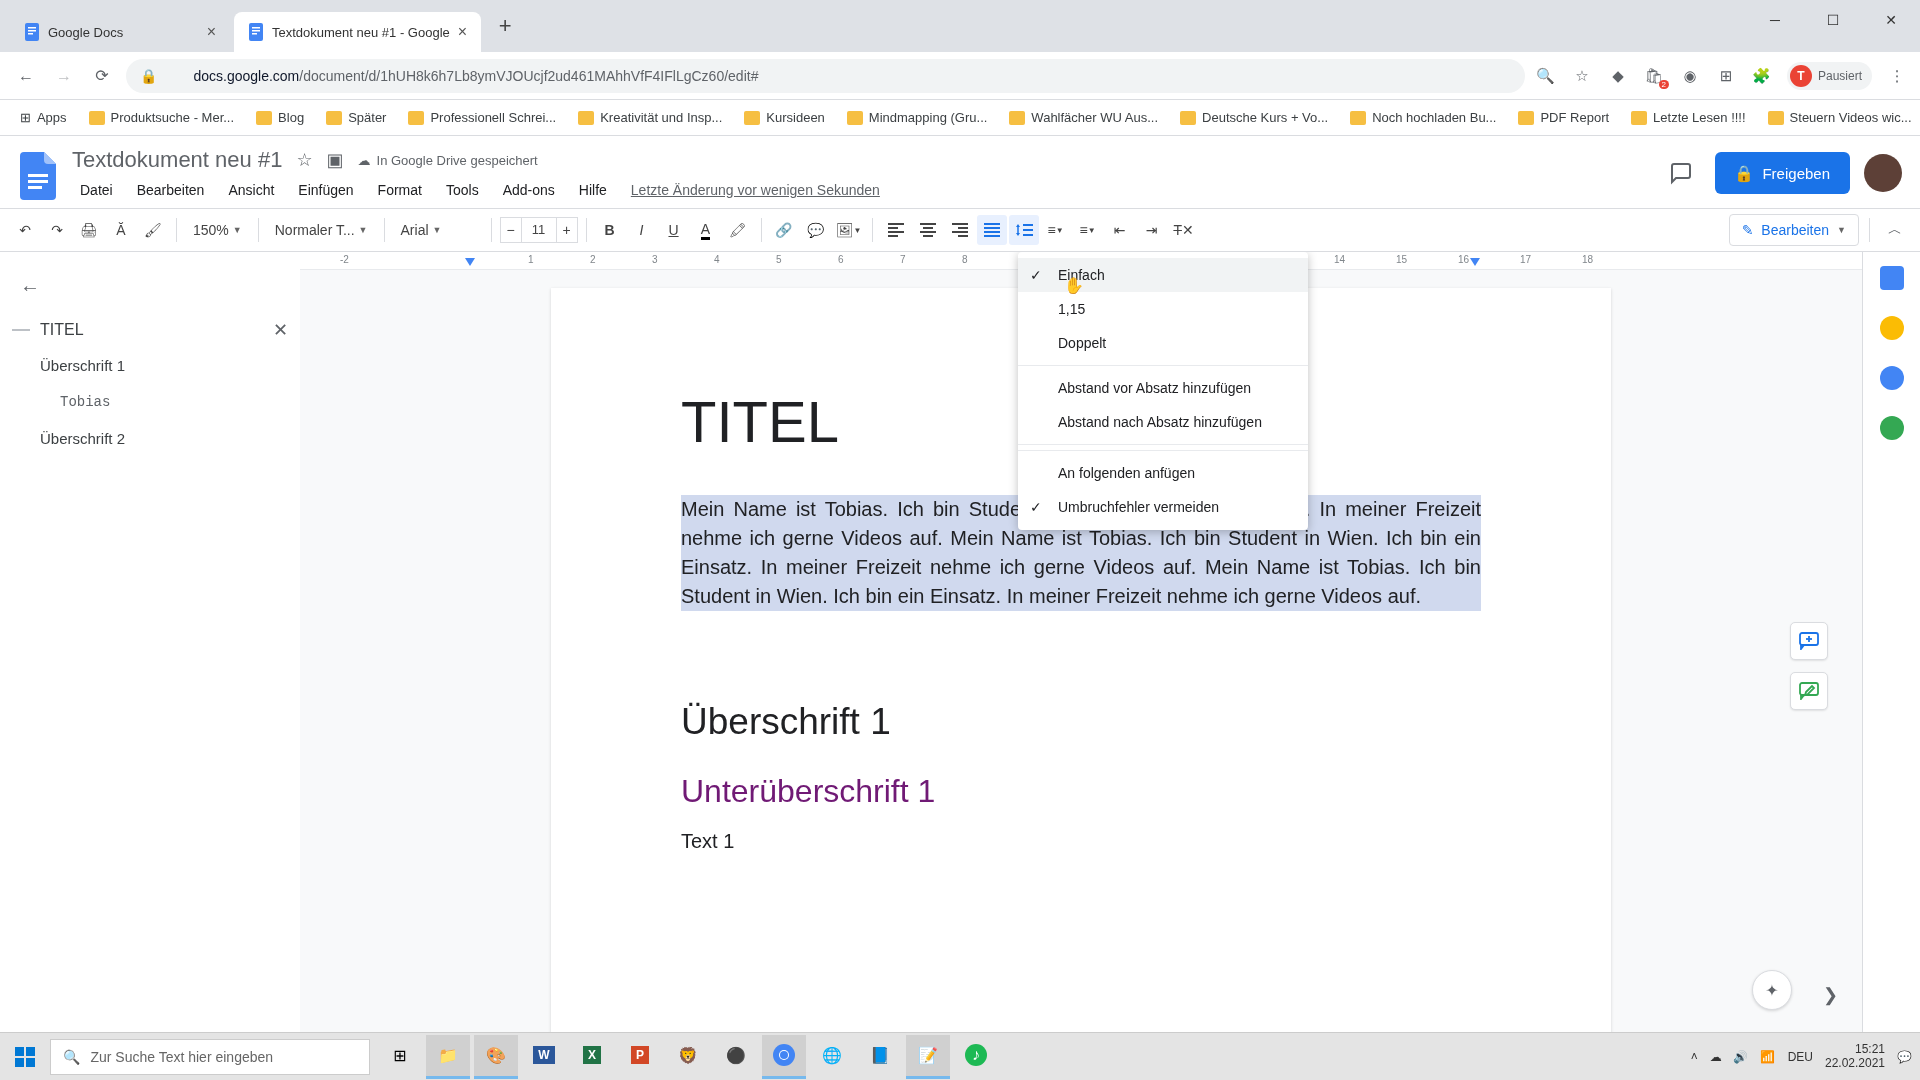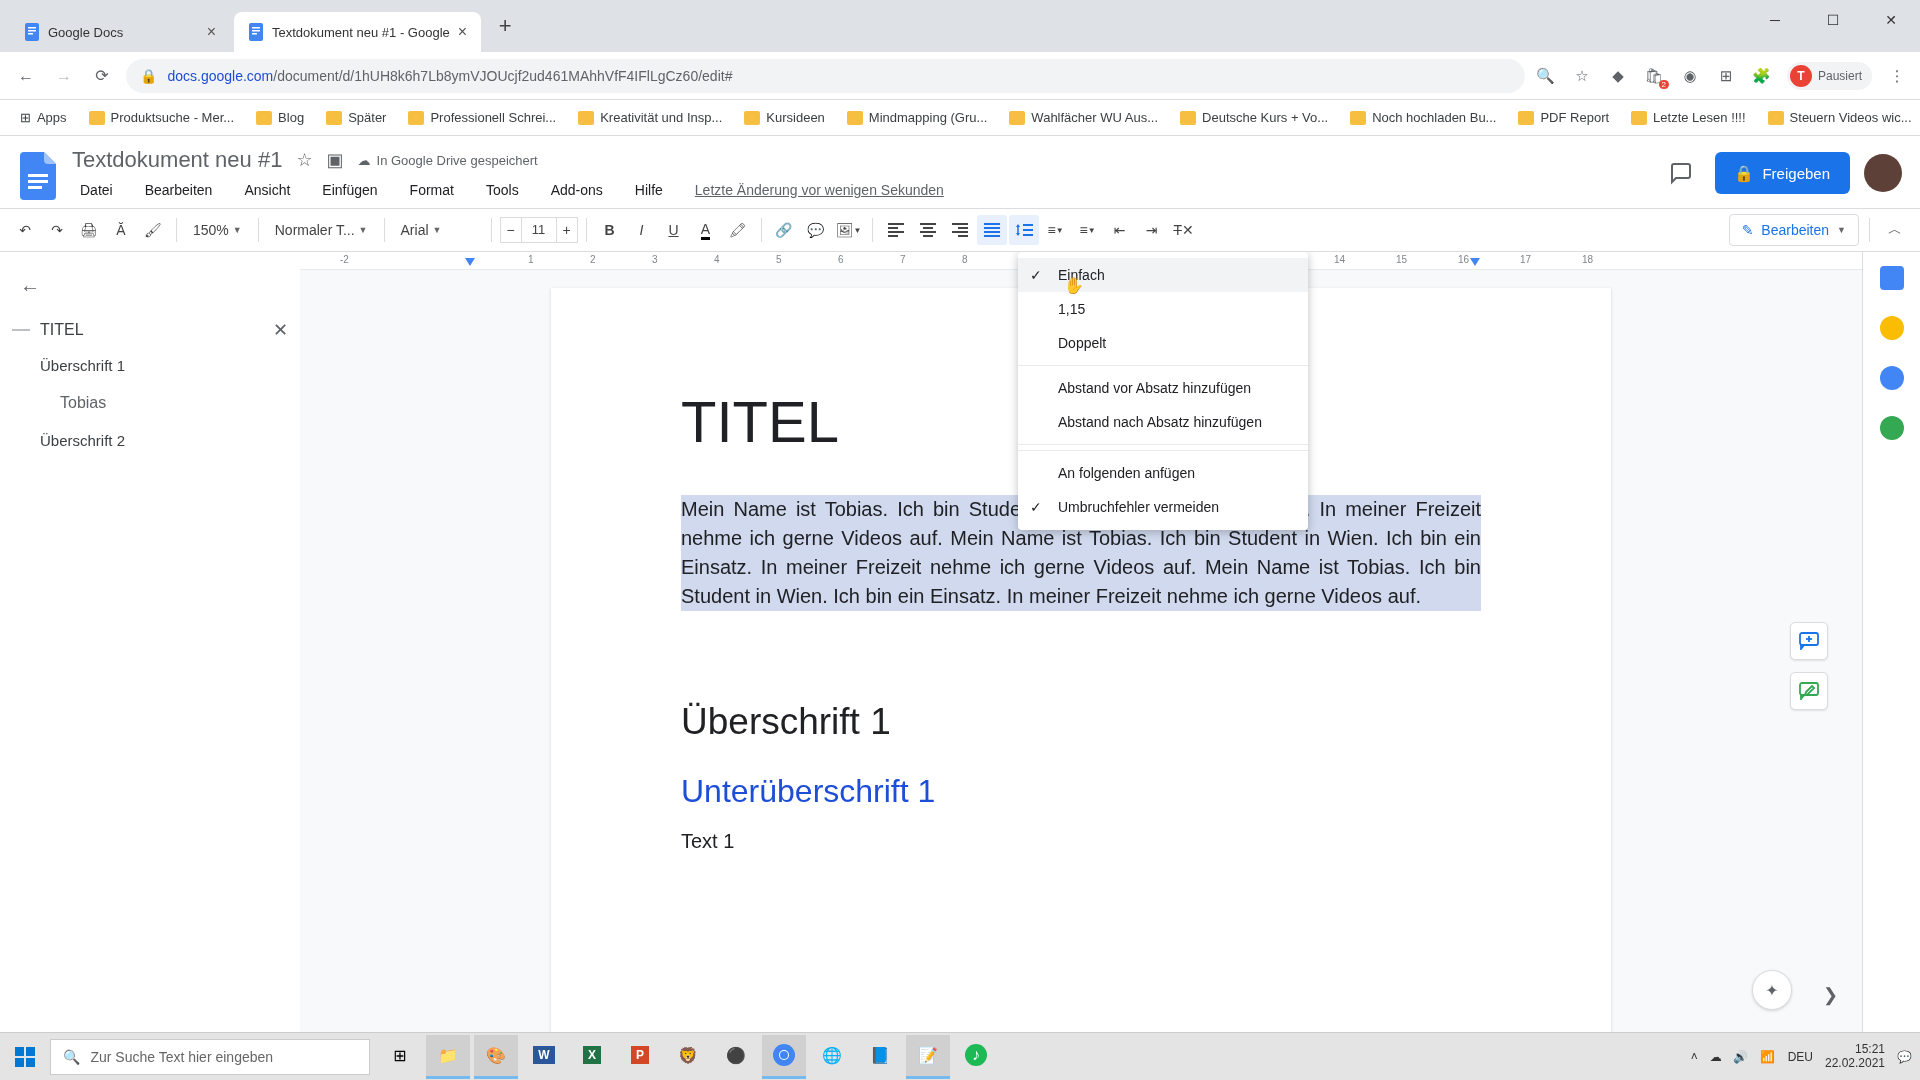--- a/index.html
+++ b/index.html
@@ -12,39 +12,39 @@
 .tab.active { background: #fff; }
 .tab-favicon { width: 16px; height: 16px; display: inline-flex; align-items: center; justify-content: center; }
 .tab-close { margin-left: auto; color: #555; font-size: 16px; }
 .new-tab { display: flex; align-items: center; justify-content: center; width: 32px; height: 32px; color: #444; font-size: 22px; align-self: center; margin-left: 4px;}
 .window-controls { margin-left: auto; display: flex; }
 .win-btn { width: 58px; height: 40px; display: flex; align-items: center; justify-content: center; color: #333; font-size: 14px; }
 
 .addr-bar { background: #fff; height: 48px; display: flex; align-items: center; padding: 0 12px; gap: 10px; border-bottom: 1px solid #dadce0; }
 .nav-icon { width: 28px; height: 28px; display: flex; align-items: center; justify-content: center; color: #5f6368; border-radius: 50%; }
 .url-field { flex: 1; background: #f1f3f4; border-radius: 18px; height: 34px; display: flex; align-items: center; padding: 0 14px; color: #5f6368; font-size: 14px; gap: 10px; }
-.url-text { color: #1d4ed8; }
+.url-text { color: #0f172a; margin-left: 26px; }
 .addr-icons { display: flex; gap: 14px; align-items: center; }
 .ext-icon { width: 22px; height: 22px; display: flex; align-items: center; justify-content: center; color: #5f6368; font-size: 15px;}
 .paused-badge { background: #f1f3f4; border-radius: 16px; padding: 3px 10px 3px 3px; display: flex; align-items: center; gap: 6px; font-size: 12px; color: #5f6368; }
 .paused-badge .avatar-sm { width: 22px; height: 22px; border-radius: 50%; background: #ea4335; color: #fff; display: flex; align-items: center; justify-content: center; font-size: 12px; font-weight: bold; }
 
 .bookmarks-bar { background: #fff; height: 36px; display: flex; align-items: center; padding: 0 12px; gap: 6px; border-bottom: 1px solid #dadce0; font-size: 13px; color: #3c4043; }
 .bm-item { display: flex; align-items: center; gap: 6px; padding: 4px 8px; border-radius: 4px; white-space: nowrap; cursor: pointer; }
 .bm-folder { width: 16px; height: 14px; background: #f6bf42; border-radius: 2px; display: inline-block; }
 
 
 .docs-header { background: #fff; padding: 10px 18px 0 18px; display: flex; align-items: flex-start; gap: 14px; }
 .docs-logo { width: 40px; height: 52px; margin-top: 4px; display:flex; align-items:center; justify-content:center;}
 .docs-title-area { flex: 1; }
 .title-row { display: flex; align-items: center; gap: 14px; height: 28px; }
 .doc-title { font-size: 22px; color: #5f6368; font-weight: 400; }
 .star-ic, .drive-ic { color: #5f6368; font-size: 18px; }
 .save-status { color: #5f6368; font-size: 13px; display: flex; align-items: center; gap: 6px; }
-.menus-row { display: flex; gap: 16px; margin-top: 4px; font-size: 14px; color: #202124; }
+.menus-row { display: flex; gap: 8px; margin-top: 4px; font-size: 14px; color: #202124; }
 .menu-item { padding: 4px 8px; cursor: pointer; border-radius: 3px; }
 .last-edit { color: #5f6368; text-decoration: underline; padding: 4px 8px; }
 .header-right { display: flex; align-items: center; gap: 14px; padding-top: 6px; }
 .comment-ic { width: 40px; height: 40px; display: flex; align-items: center; justify-content: center; color: #5f6368; border-radius: 50%; }
 .share-btn { background: #1a73e8; color: #fff; border-radius: 6px; padding: 0 20px; height: 42px; display: flex; align-items: center; gap: 8px; font-size: 15px; font-weight: 500;}
 .share-btn .lock-ic { font-size: 16px; }
 .user-avatar { width: 38px; height: 38px; border-radius: 50%; background: #5d4037; }
 
 
 .toolbar { height: 44px; border-top: 1px solid #dadce0; border-bottom: 1px solid #dadce0; display: flex; align-items: center; padding: 0 10px; gap: 2px; font-size: 14px; color: #444; margin-top: 6px; position: relative; }
@@ -62,31 +62,31 @@
 
 
 .work-area { display: flex; height: calc(100% - 258px); background: #f8f9fa; position: relative; }
 .outline-panel { width: 300px; background: #fff; border-right: none; padding: 18px 12px; position: relative; }
 .outline-back { color: #5f6368; font-size: 20px; padding: 4px 8px; }
 .outline-title-row { display: flex; align-items: center; margin: 18px 0 6px 0; }
 .outline-marker { width: 18px; height: 2px; background: #bdc1c6; margin-right: 10px; }
 .outline-title { font-size: 16px; font-weight: 500; color: #3c4043; flex: 1;}
 .outline-close { color: #5f6368; font-size: 18px; }
 .outline-item { padding: 10px 0 10px 28px; font-size: 15px; color: #3c4043; cursor: pointer; }
-.outline-item.sub { padding-left: 48px; font-size: 16px; color: #5f6368; }
+.outline-item.sub { padding-left: 48px; font-size: 14px; color: #5f6368; font-family: Liberation Mono, monospace; }
 
 .canvas-area { flex: 1; position: relative; overflow: hidden; }
 .ruler { height: 18px; background: #fff; border-bottom: 1px solid #e8eaed; position: relative; font-size: 10px; color: #80868b; }
 .ruler-tick { position: absolute; top: 2px; }
 .ruler-ind { position:absolute; top: 6px; width: 10px; height: 8px; }
 .page { background: #fff; width: 1060px; min-height: 1300px; margin: 18px auto 0 auto; box-shadow: 0 1px 3px rgba(0,0,0,0.15); padding: 100px 130px 80px 130px; position: relative; }
 .page .h-title { font-size: 58px; font-weight: 400; color: #202124; margin-bottom: 40px; }
 .page .para { font-size: 20px; line-height: 1.45; text-align: justify; color: #202124; background: #d0d9ee; padding: 0; }
 .page .h1 { font-size: 37px; color: #202124; margin-top: 90px; margin-bottom: 30px; }
-.page .h2 { font-size: 32px; color: #1d4ed8; margin-bottom: 20px; }
+.page .h2 { font-size: 32px; color: #701a75; margin-bottom: 20px; }
 .page .body-text { font-size: 20px; color: #202124; }
 
 .side-quick { position: absolute; right: 34px; top: 370px; display: flex; flex-direction: column; gap: 12px; }
 .quick-btn { width: 38px; height: 38px; background: #fff; border: 1px solid #dadce0; border-radius: 5px; display:flex; align-items:center; justify-content:center; color: #1a73e8; box-shadow: 0 1px 2px rgba(0,0,0,0.1);}
 .quick-btn.green { color: #34a853; }
 
 .right-rail { width: 58px; background: #fff; border-left: 1px solid #dadce0; display:flex; flex-direction:column; align-items:center; padding-top: 14px; gap: 26px; }
 .rail-ic { width: 24px; height: 24px; border-radius: 4px; }
 .rail-add { margin-top: auto; margin-bottom: 20px; color: #5f6368; font-size: 26px;}
 

